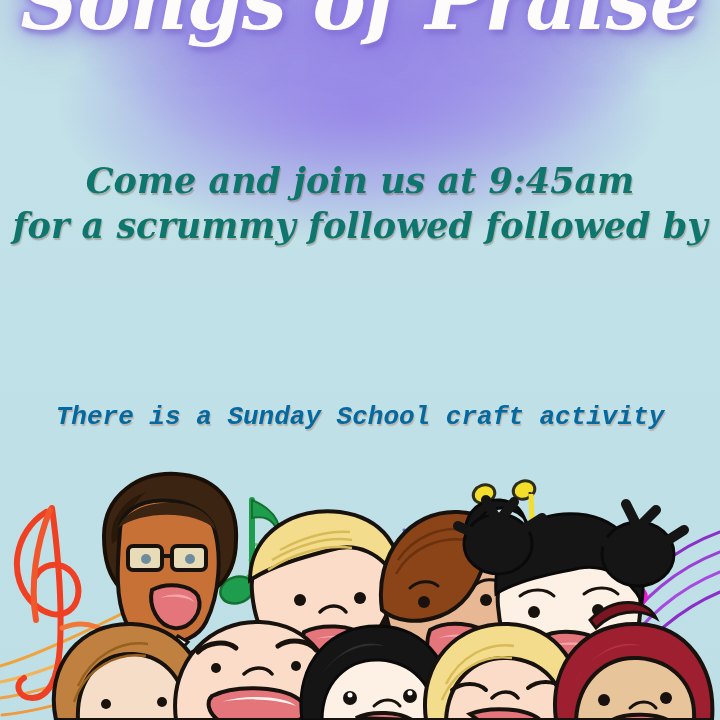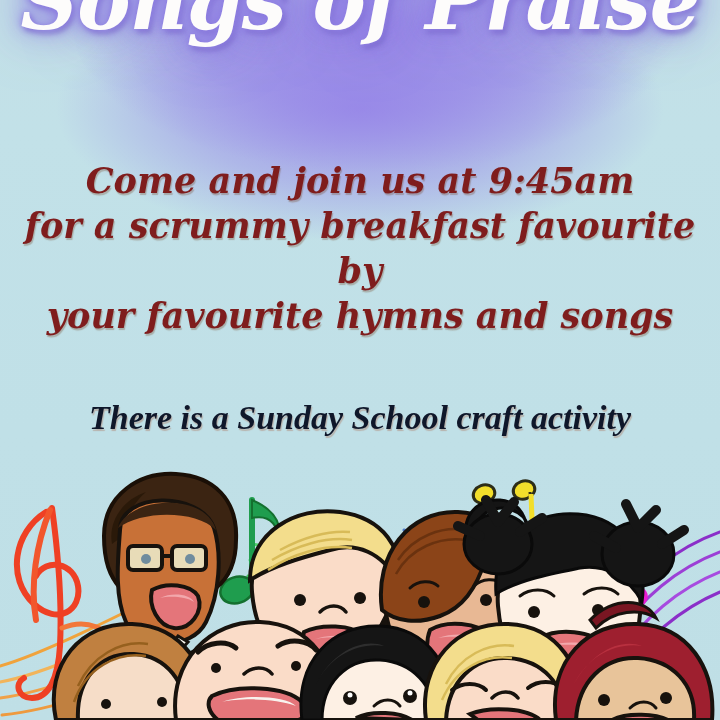--- a/index.html
+++ b/index.html
@@ -57,45 +57,45 @@
   .body-block {
     position: absolute;
     top: 158px;
     left: 0;
     right: 0;
     text-align: center;
     z-index: 5;
   }
   .body-line {
     display: block;
-    color: #7f1d1d;
+    color: #0f766e;
     font-family: "DejaVu Serif", serif;
     font-style: italic;
     font-weight: 700;
     font-size: 35px;
     line-height: 45px;
     letter-spacing: 0px;
     text-shadow: 1px 2px 1px rgba(110,60,25,0.30);
   }
 
   .note-block {
     position: absolute;
     top: 395px;
     left: 0;
     right: 0;
     text-align: center;
     z-index: 5;
   }
   .note-line {
     display: block;
-    color: #0f172a;
-    font-family: Liberation Serif, serif;
+    color: #0369a1;
+    font-family: Liberation Mono, monospace;
     font-style: italic;
     font-weight: 700;
-    font-size: 34px;
+    font-size: 26px;
     line-height: 45px;
     text-shadow: 1px 2px 1px rgba(160,60,20,0.28);
   }
 
   
   .illustration {
     position: absolute;
     left: 0;
     top: 470px;
     width: 720px;
@@ -110,22 +110,21 @@
 <div id="poster">
 
   <div class="bg-base"></div>
 
   <div class="title-block">
     <span class="title-line">Songs of Praise</span>
   </div>
 
   <div class="body-block">
     <span class="body-line">Come and join us at 9:45am</span>
-    <span class="body-line">for a scrummy breakfast favourite by</span>
-    <span class="body-line">your favourite hymns and songs</span>
+    <span class="body-line">for a scrummy followed followed by</span>
   </div>
 
   <div class="note-block">
     <span class="note-line">There is a Sunday School craft activity</span>
   </div>
 
   <div class="illustration">
     <svg width="720" height="250" viewBox="0 0 720 250" xmlns="http://www.w3.org/2000/svg">
 
       <g fill="none" stroke-linecap="round">

